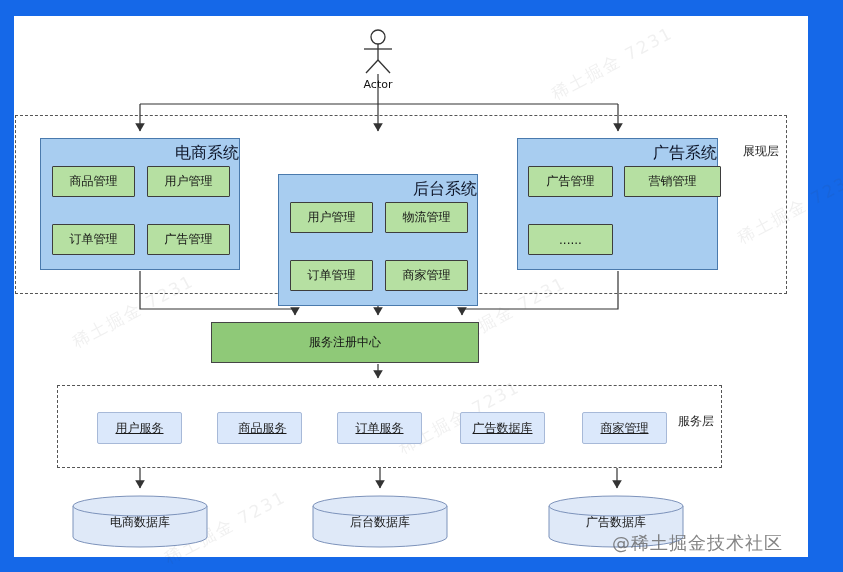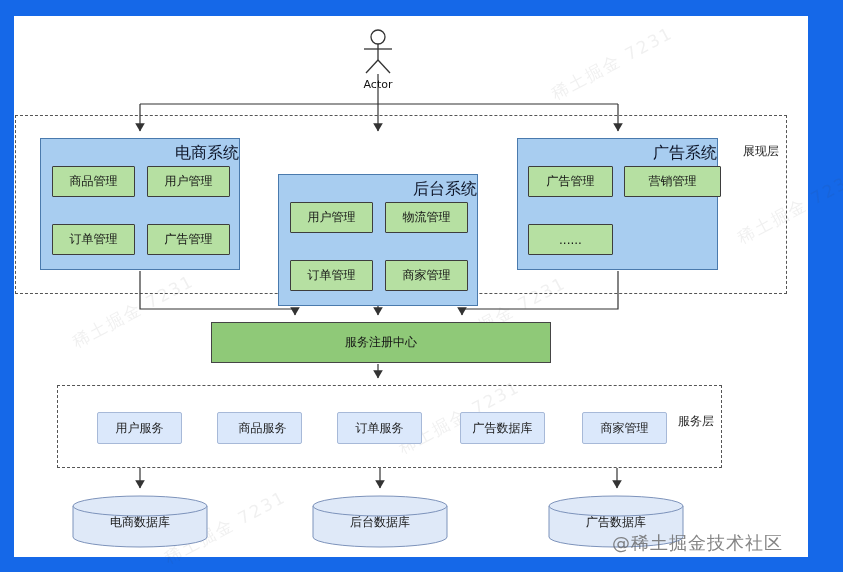--- a/index.html
+++ b/index.html
@@ -25,28 +25,28 @@
   .sys-title{
     position:absolute;top:4px;left:0;width:100%;text-align:right;
     font-size:16px;color:#0f172a;
   }
   .modbtn{
     position:absolute;width:83px;height:31px;background:#b6e0a2;border:1px solid #3d3d3d;
     box-sizing:border-box;display:flex;align-items:center;justify-content:center;
     font-size:12px;color:#151515;border-radius:1px;
   }
   .registry{
-    position:absolute;left:211px;top:322px;width:340px;height:41px;background:#8fc978;
+    position:absolute;left:211px;top:322px;width:268px;height:41px;background:#8fc978;
     border:1px solid #454545;box-sizing:border-box;display:flex;align-items:center;
     justify-content:center;font-size:12px;color:#151515;
   }
   .svc{
     position:absolute;top:412px;width:85px;height:32px;background:#dbe8fb;
     border:1px solid #a7b9d8;box-sizing:border-box;border-radius:2px;
-    display:flex;align-items:center;justify-content:center;font-size:12px;color:#1b1b1b;
+    display:flex;align-items:center;justify-content:center;font-size:12px;color:#1b1b1b;text-decoration:underline;
   }
   .dblabel{
     position:absolute;width:134px;top:514px;text-align:center;
     font-size:12px;color:#161616;
   }
   .wm{
     position:absolute;font-size:17px;color:rgba(60,60,60,0.08);white-space:nowrap;
     transform:rotate(-28deg);letter-spacing:2px;pointer-events:none;
   }
   .badge{

